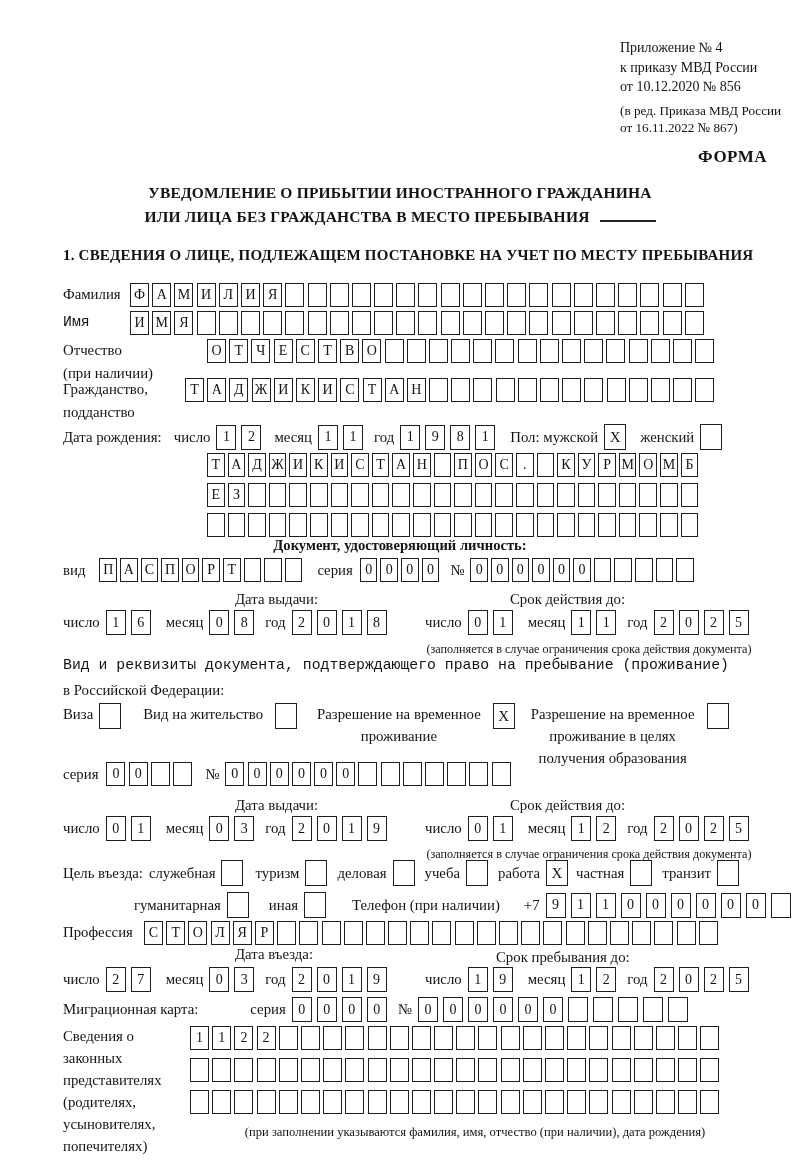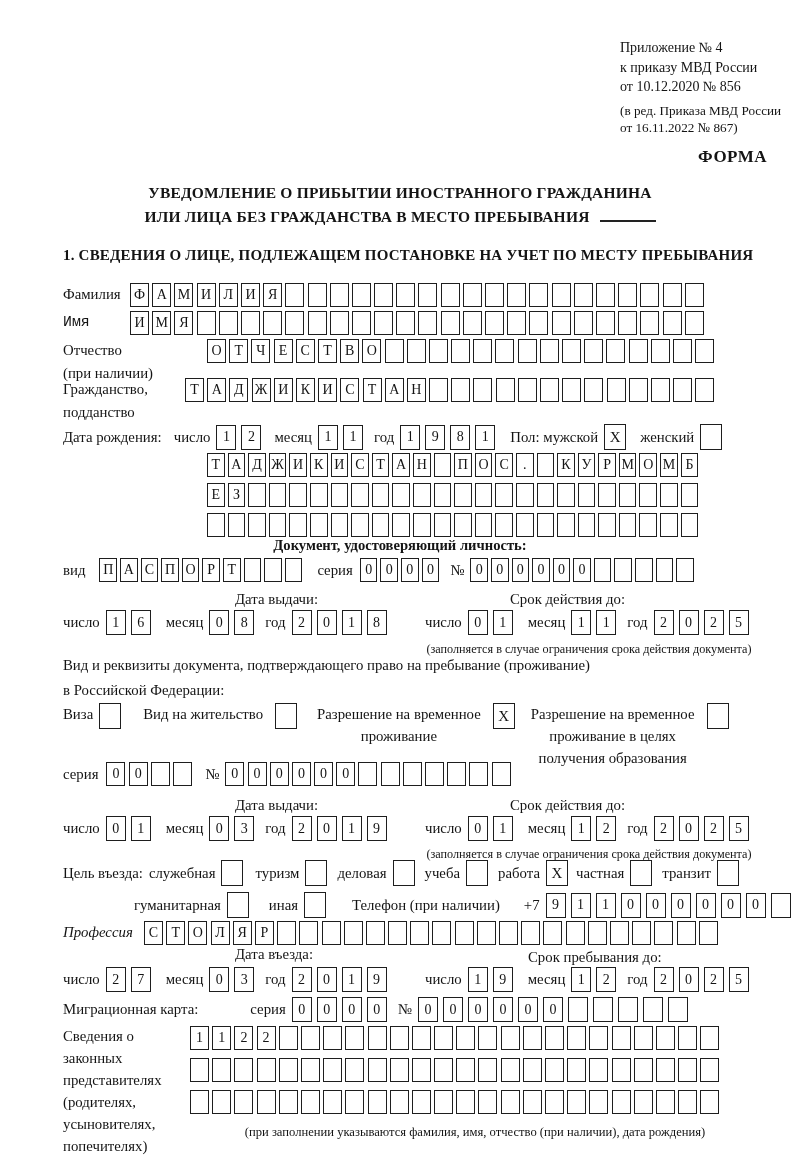--- a/index.html
+++ b/index.html
@@ -378,21 +378,21 @@
     <span class="dlbl" style="margin-left:6px;">год</span>
     <span class="cells">
         <span class="cell">2</span>
         <span class="cell">0</span>
         <span class="cell">2</span>
         <span class="cell">5</span>
       </span>
   </div>
   <div class="abs note center" style="left:385px; top:642px; width:408px;">(заполняется в случае ограничения срока действия документа)</div>
 
-  <div class="abs nw" style="left:63px; top:657px;">Вид и реквизиты документа, подтверждающего право на пребывание (проживание)</div>
+  <div class="abs nw" style="left:63px; top:657px;font-family:Liberation Mono, monospace;">Вид и реквизиты документа, подтверждающего право на пребывание (проживание)</div>
   <div class="abs nw" style="left:63px; top:682px;">в Российской Федерации:</div>
 
   <div class="abs row" style="left:63px; top:703px;">
     <span class="opt-label">Виза</span>
     <span class="checkbox" style="margin-left:6px;"></span>
 
     <span class="opt-label" style="margin-left:22px;">Вид на жительство</span>
     <span class="checkbox" style="margin-left:12px;"></span>
 
     <span class="opt-label" style="margin-left:20px;">
@@ -510,21 +510,21 @@
         <span class="cell">0</span>
         <span class="cell">0</span>
         <span class="cell">0</span>
         <span class="cell">0</span>
         <span class="cell">0</span>
         <span class="cell"></span>
       </span>
   </div>
 
   <div class="abs row" style="left:63px; top:921px;">
-    <div class="flabel" style="width:81px;font-style:italic;">Профессия</div>
+    <div class="flabel" style="width:81px;">Профессия</div>
     <div class="cells">
         <span class="cell">С</span>
         <span class="cell">Т</span>
         <span class="cell">О</span>
         <span class="cell">Л</span>
         <span class="cell">Я</span>
         <span class="cell">Р</span>
         <span class="cell"></span>
         <span class="cell"></span>
         <span class="cell"></span>
@@ -542,21 +542,21 @@
         <span class="cell"></span>
         <span class="cell"></span>
         <span class="cell"></span>
         <span class="cell"></span>
         <span class="cell"></span>
         <span class="cell"></span>
       </div>
   </div>
 
   <div class="abs nw" style="left:235px; top:946px;">Дата въезда:</div>
-  <div class="abs nw" style="left:528px; top:949px;">Срок пребывания до:</div>
+  <div class="abs nw" style="left:496px; top:949px;">Срок пребывания до:</div>
   <div class="abs dg" style="left:63px; top:967px;">
     <span class="dlbl">число</span>
     <span class="cells">
         <span class="cell">2</span>
         <span class="cell">7</span>
       </span>
     <span class="dlbl" style="margin-left:10px;">месяц</span>
     <span class="cells">
         <span class="cell">0</span>
         <span class="cell">3</span>

